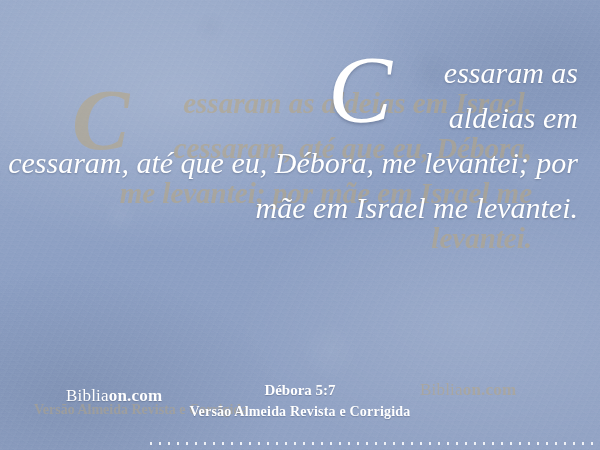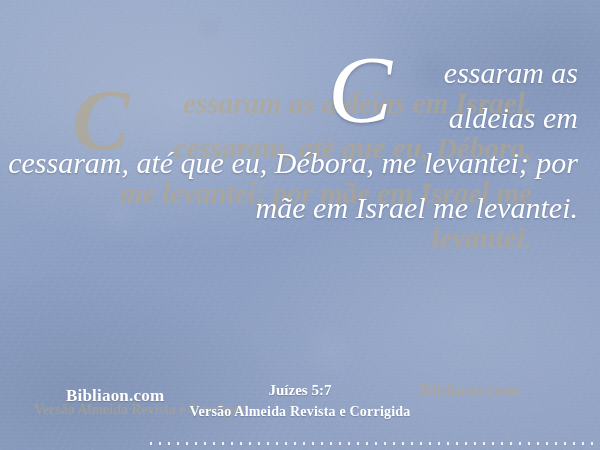--- a/index.html
+++ b/index.html
@@ -134,21 +134,21 @@
     height: 78px;
   }
 
   .logo {
     position: absolute;
     font-family: "Liberation Serif", serif;
     font-size: 17px;
     letter-spacing: 0.2px;
     white-space: nowrap;
   }
-  .logo .b { font-weight: bold; }
+  .logo .b { font-weight: normal; }
   .logo .rest { font-weight: bold; }
 
   #logo-main {
     left: 66px;
     top: 14px;
     color: #ffffff;
     text-shadow: 0 1px 1px rgba(45,60,90,0.30);
   }
   #logo-ghost {
     left: 420px;
@@ -230,19 +230,19 @@
     <div id="logo-ghost" class="logo">
       <span class="b">Biblia</span><span class="rest">on.com</span>
     </div>
 
     <div id="version-ghost">Versão Almeida Revista e Corrigida</div>
 
     <div id="logo-main" class="logo">
       <span class="b">Biblia</span><span class="rest">on.com</span>
     </div>
 
-    <div id="ref">Juízes 5:7</div>
+    <div id="ref">Débora 5:7</div>
     <div id="version">Versão Almeida Revista e Corrigida</div>
 
     <div id="dotted-border"></div>
   </div>
 
 </div>
 
 </body></html>

